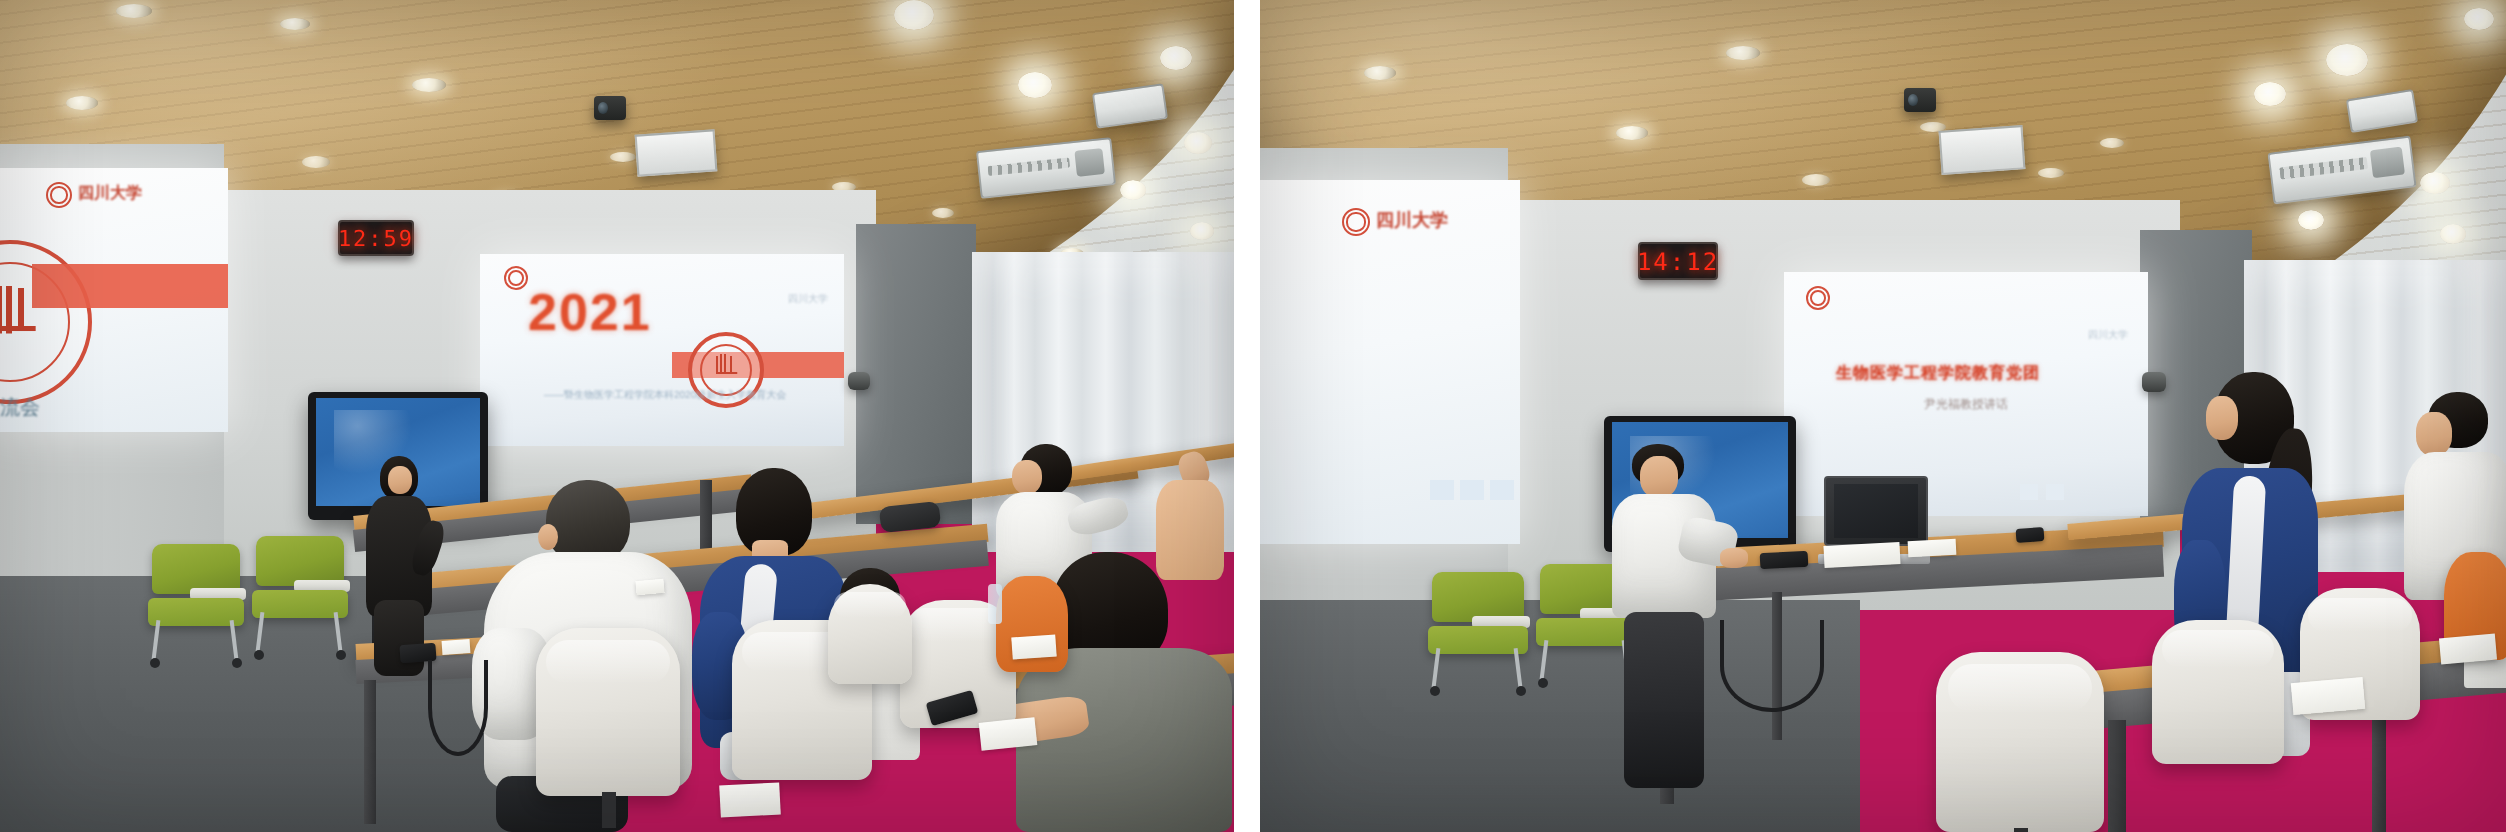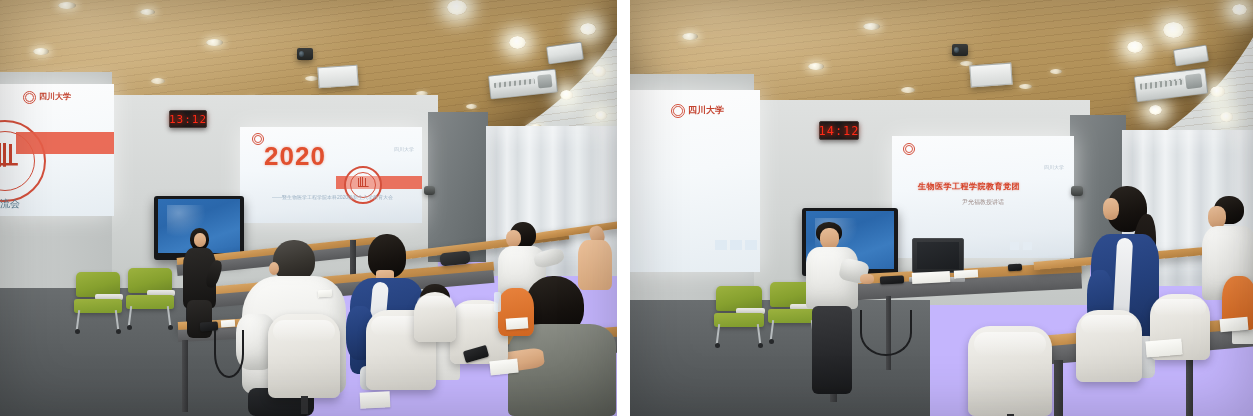--- a/index.html
+++ b/index.html
@@ -1,21 +1,21 @@
 <!DOCTYPE html>
 <html><head>
 <meta charset="utf-8">
 <title>Seminar Room Photo Pair</title>
 <style>
   html,body{margin:0;padding:0;background:#ffffff;}
   body{font-family:"Liberation Sans","DejaVu Sans",sans-serif;}
 
   .sheet{position:relative;width:1253px;height:416px;background:#ffffff;overflow:hidden;}
 
-  .photo{position:absolute;top:0;height:416px;overflow:hidden;background:#c4b5fd;}
+  .photo{position:absolute;top:0;height:416px;overflow:hidden;background:#be185d;}
   .photo.left{left:0;width:617px;}
   .photo.right{left:630px;width:623px;}
 
   .gutter{position:absolute;top:0;left:617px;width:13px;height:416px;background:#ffffff;}
 
   
   .scene{position:absolute;inset:0;overflow:hidden;}
 
   
   .ceil-base{position:absolute;left:0;top:0;width:100%;height:46%;
@@ -249,31 +249,31 @@
           <div class="pagoda"></div>
         </div>
         <div class="scr-band" style="top:48px;height:22px;left:22px;right:0;"></div>
         <div class="seal" style="left:29px;top:7px;width:11px;height:11px;border-width:1px;"></div>
         <div class="slide-logo-txt blurtext" style="left:45px;top:7px;font-size:8px;">四川大学</div>
         <div class="slide-sub2 blurtext" style="left:-4px;top:113px;font-size:10px;color:#5d7f92;">交流会</div>
       </div>
 
       <div class="screen" style="left:240px;top:127px;width:182px;height:96px;">
         <div class="seal" style="left:12px;top:6px;width:10px;height:10px;border-width:1px;"></div>
-        <div class="slide-year blurtext" style="left:24px;top:16px;font-size:26px;">2020</div>
+        <div class="slide-year blurtext" style="left:24px;top:16px;font-size:26px;">2021</div>
         <div class="slide-corner blurtext" style="right:8px;top:19px;font-size:5px;">四川大学</div>
         <div class="scr-band" style="top:49px;height:13px;left:96px;right:0;opacity:.88;"></div>
         <div class="seal" style="left:104px;top:39px;width:34px;height:34px;">
           <div class="pagoda"></div>
         </div>
         <div class="slide-sub blurtext" style="left:32px;top:67px;font-size:5px;">——暨生物医学工程学院本科2020级新生入学教育大会</div>
       </div>
 
       <div class="clock" style="left:169px;top:110px;width:36px;height:16px;">
-        <span class="digits" style="font-size:11px;">13:12</span>
+        <span class="digits" style="font-size:11px;">12:59</span>
       </div>
 
       <div class="wallspk" style="left:424px;top:186px;width:11px;height:9px;"></div>
 
       <div class="tv" style="left:154px;top:196px;width:90px;height:64px;">
         <div class="panel"></div>
         <div class="glow"></div>
         <div class="stand"></div>
       </div>
 

